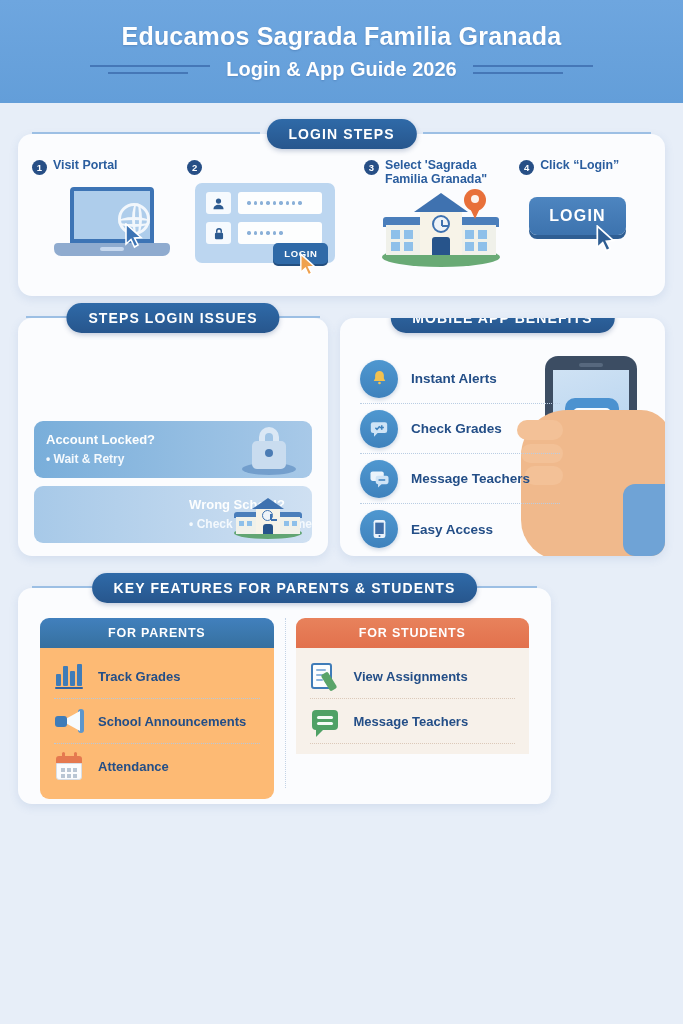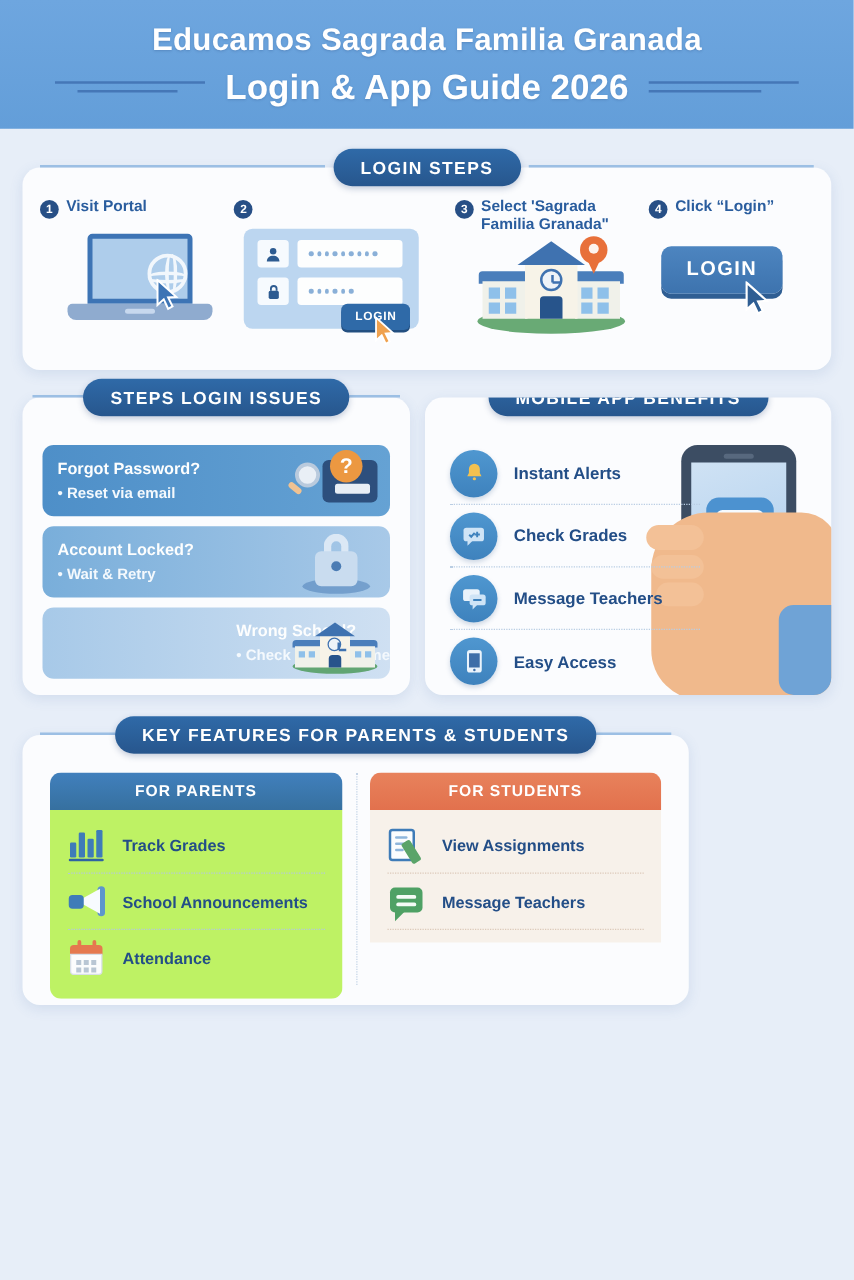--- a/index.html
+++ b/index.html
@@ -33,21 +33,21 @@
   }
   .header-rule { height: 0; width: 120px; position: relative; }
   .header-rule::before, .header-rule::after {
     content: ""; position: absolute; left: 0; right: 0; height: 2px;
     background: #2a5699; opacity: .55;
   }
   .header-rule::before { top: -5px; }
   .header-rule::after { top: 2px; right: 22px; left: 18px; }
   .header-rule.right::after { left: 0; right: 30px; }
   .header-sub {
-    color: #ffffff; font-size: 28px; font-weight: bold;
+    color: #ffffff; font-size: 20px; font-weight: bold;
     text-shadow: 0 1px 2px rgba(30,60,110,.22);
   }
 
   
   .card {
     position: absolute;
     background: #fbfcfe;
     border-radius: 14px;
     box-shadow: 0 3px 10px rgba(70,110,170,.13);
   }
@@ -229,21 +229,21 @@
     background: #6fa3d6; border-radius: 12px; }
 
   
   #features { left: 18px; top: 588px; width: 533px; height: 216px; }
   .feat-cols { position: absolute; left: 22px; right: 22px; top: 30px; display: flex; gap: 22px; }
   .feat-col { width: 288px; border-radius: 9px; overflow: hidden; }
   .feat-head { text-align: center; padding: 8px 0; color: #fff;
     font-size: 12.5px; font-weight: bold; letter-spacing: .8px; }
   .feat-head.parents { background: linear-gradient(180deg, #4180bd 0%, #36709f 100%); }
   .feat-head.students { background: linear-gradient(180deg, #e8825c 0%, #e2714d 100%); }
-  .feat-body.parents { background: #bef264; }
+  .feat-body.parents { background: #fdba74; }
   .feat-body.students { background: #f7f1ea; }
   .feat-body { padding: 6px 14px 10px 14px; }
   .feat-item { display: flex; align-items: center; gap: 14px; height: 45px;
     border-bottom: 1px dotted #b5c8dd; }
   .feat-body.students .feat-item { border-bottom: 1px dotted #dcc9b9; }
   .feat-item:last-child { border-bottom: 0; }
   .f-icon { width: 30px; height: 30px; position: relative; flex: 0 0 auto; }
   .f-label { color: #234e87; font-size: 13px; font-weight: bold; }
   .col-divider { position: absolute; left: 50%; top: 30px; bottom: 16px; width: 1px;
     border-left: 1px dotted #c3d3e6; }
@@ -421,33 +421,20 @@
       </div>
 
     </div>
   </div>
 
   <div class="card" id="issues">
     <span class="pill-rule" style="left:8px;width:50px;"></span>
     <span class="pill-rule" style="right:8px;width:50px;"></span>
     <div class="pill">STEPS LOGIN ISSUES</div>
 
-    <div class="issue issue-1">
-      <div class="issue-txt">
-        <div class="issue-title">Forgot Password?</div>
-        <div class="issue-bullet">• Reset via email</div>
-      </div>
-      <div class="issue-art">
-        <div class="glass-body"></div>
-          <div class="glass-slot"></div>
-        <div class="magnify"></div>
-          <div class="mag-handle"></div>
-        <div class="qmark">?</div>
-      </div>
-    </div>
 
     <div class="issue issue-2">
       <div class="issue-txt">
         <div class="issue-title">Account Locked?</div>
         <div class="issue-bullet">• Wait &amp; Retry</div>
       </div>
       <div class="issue-art">
         <div class="padlock-shadow"></div>
         <div class="padlock-shackle"></div>
         <div class="padlock-body"></div>

